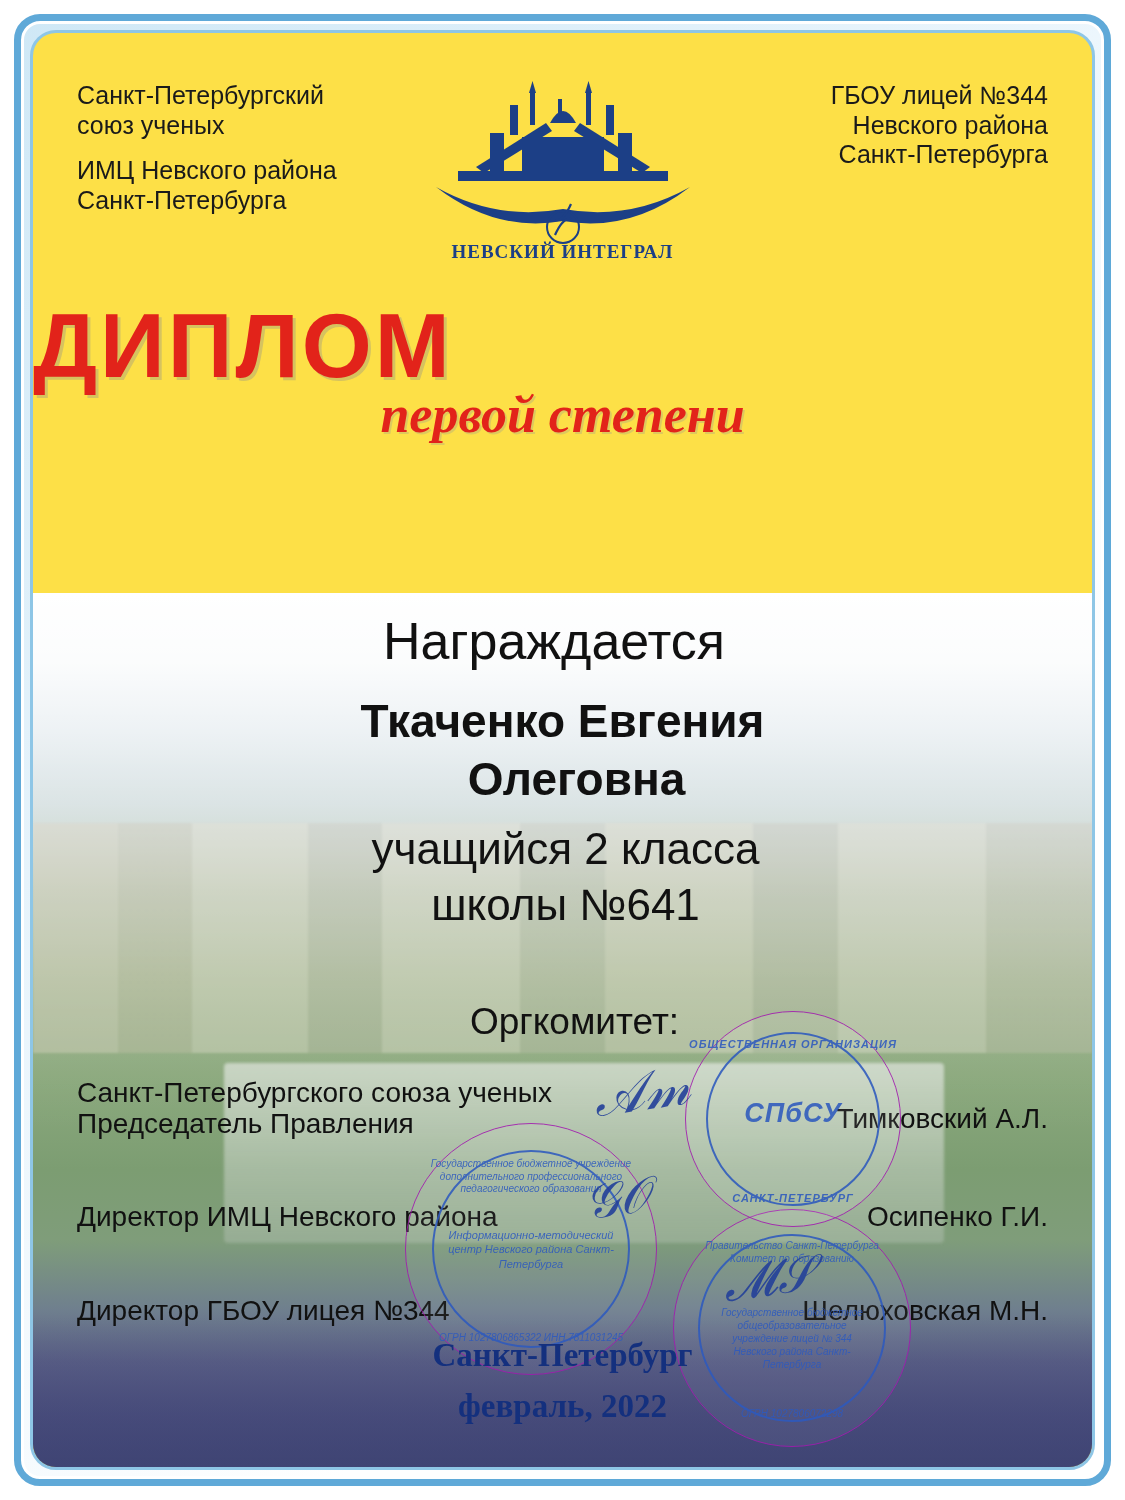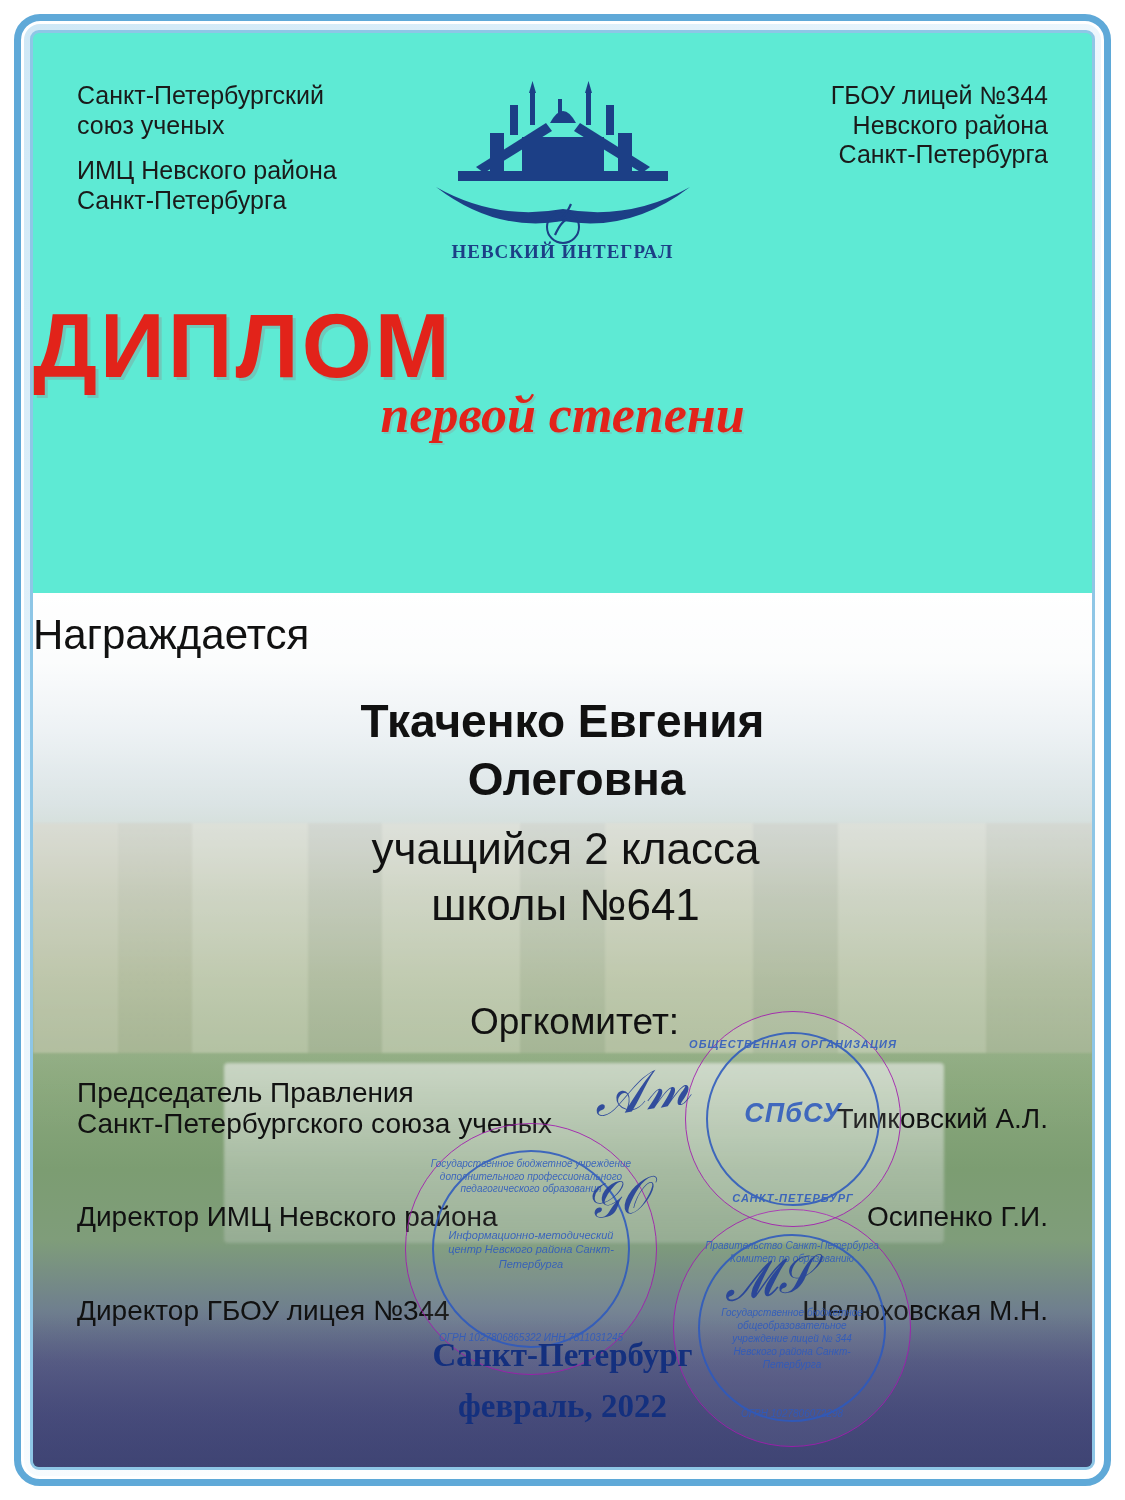--- a/index.html
+++ b/index.html
@@ -36,23 +36,23 @@
       linear-gradient(135deg, #cfe8f6 0%, #eaf5fc 40%, #ffffff 70%);
     box-shadow: inset 0 0 0 3px #ffffff;
   }
   .frame-inner {
     position: absolute;
     left: 30px;
     top: 30px;
     right: 30px;
     bottom: 30px;
     border: 3px solid #8ec6e6;
-    border-radius: 9px;
+    border-radius: 26px;
     box-sizing: border-box;
-    background: #5eead4;
+    background: #fde047;
     overflow: hidden;
   }
 
   
   .bg-photo {
     position: absolute;
     left: 0;
     right: 0;
     bottom: 0;
     top: 560px;
@@ -219,21 +219,22 @@
     color: #1b3c8c;
     font-size: 34px;
     vertical-align: middle;
   }
 
   
   .awarded-label {
     position: absolute;
     top: 578px;
     left: 0; right: 17px;
-    font-size: 42px;
+    text-align: center;
+    font-size: 52px;
     color: #111;
   }
   .recipient {
     position: absolute;
     top: 660px;
     left: 0; right: 0;
     text-align: center;
     font-weight: bold;
     font-size: 46px;
     line-height: 1.25;
@@ -480,22 +481,22 @@
 
       <div class="grade">
         <span>учащийся 2 класса</span>
         <span>школы №641</span>
       </div>
 
       <div class="committee-title">Оргкомитет:</div>
 
       <div class="sig-row row1">
         <div class="role">
+          <div>Санкт-Петербургского союза ученых</div>
           <div>Председатель Правления</div>
-          <div>Санкт-Петербургского союза ученых</div>
         </div>
         <div class="person">Тимковский А.Л.</div>
       </div>
 
       <div class="sig-row row2">
         <div class="role">Директор ИМЦ Невского района</div>
         <div class="person">Осипенко Г.И.</div>
       </div>
 
       <div class="sig-row row3">

